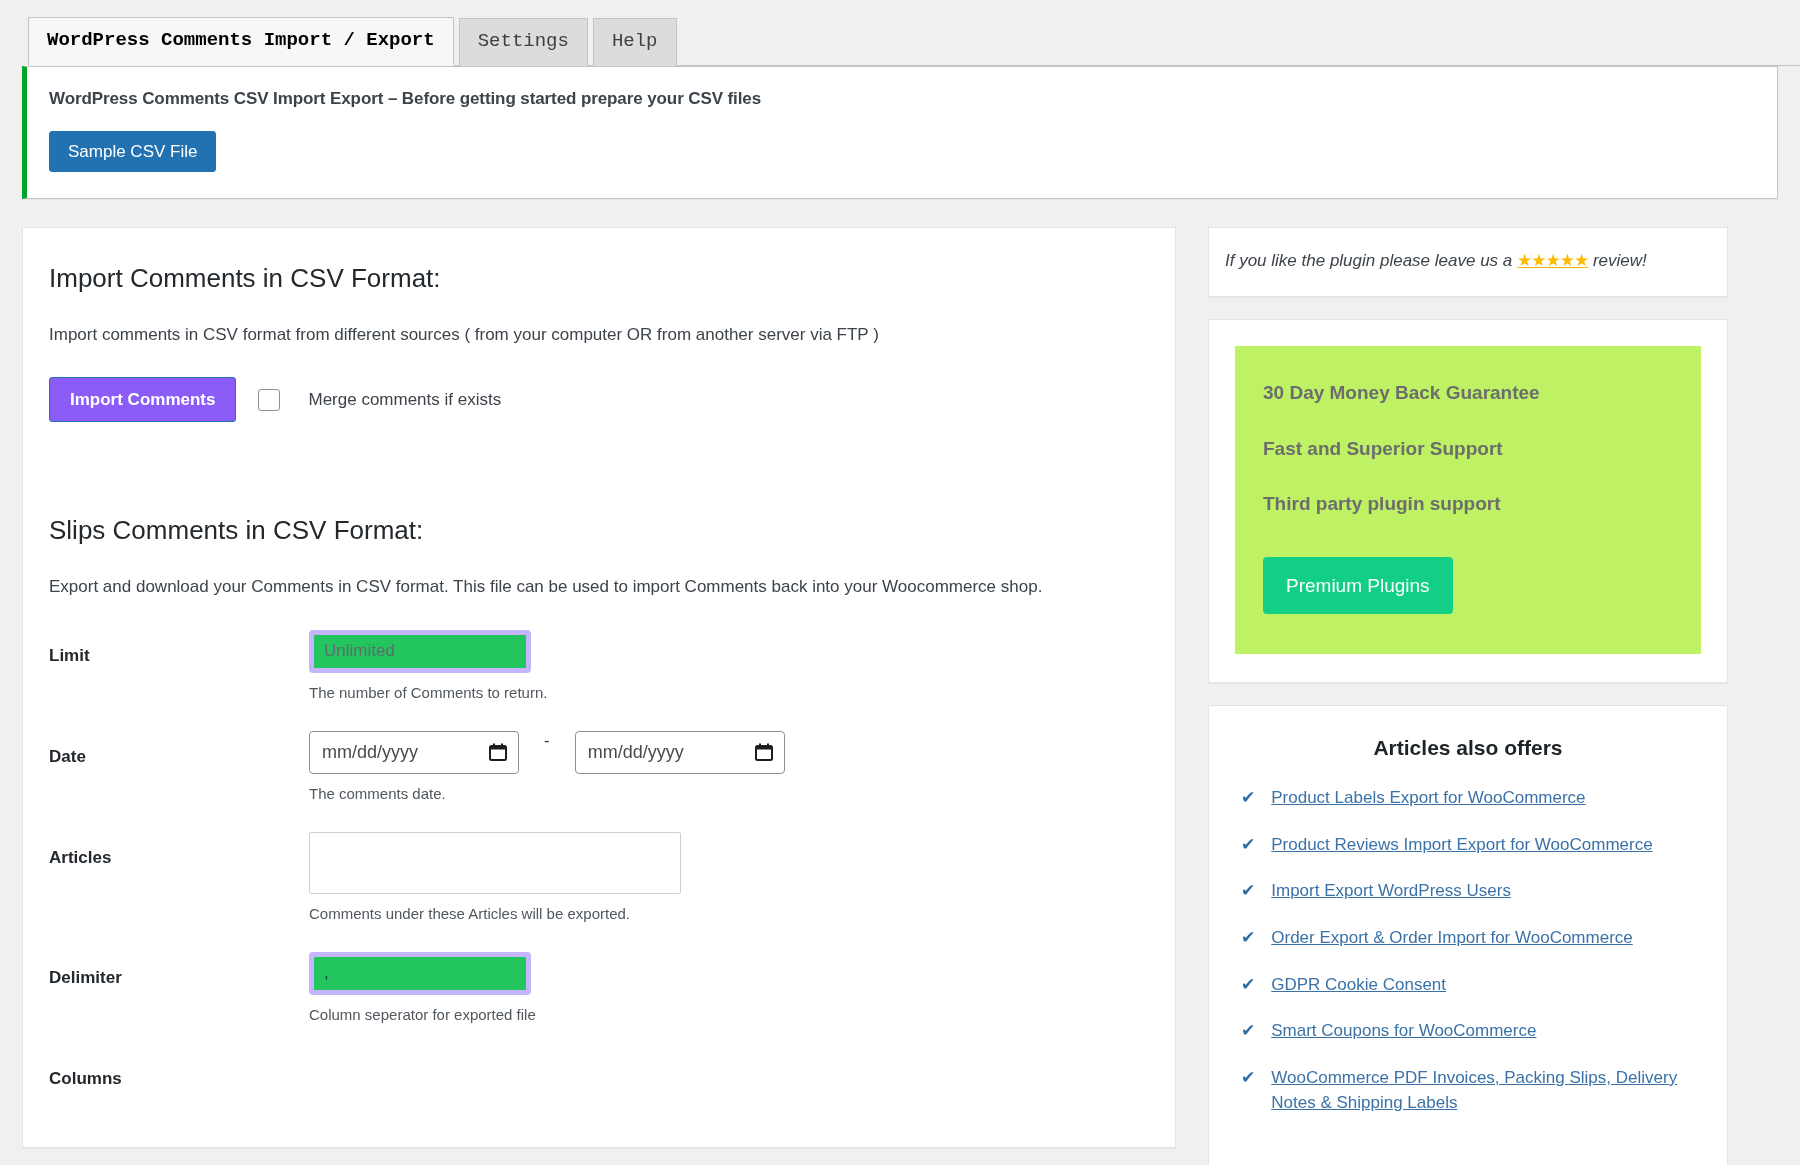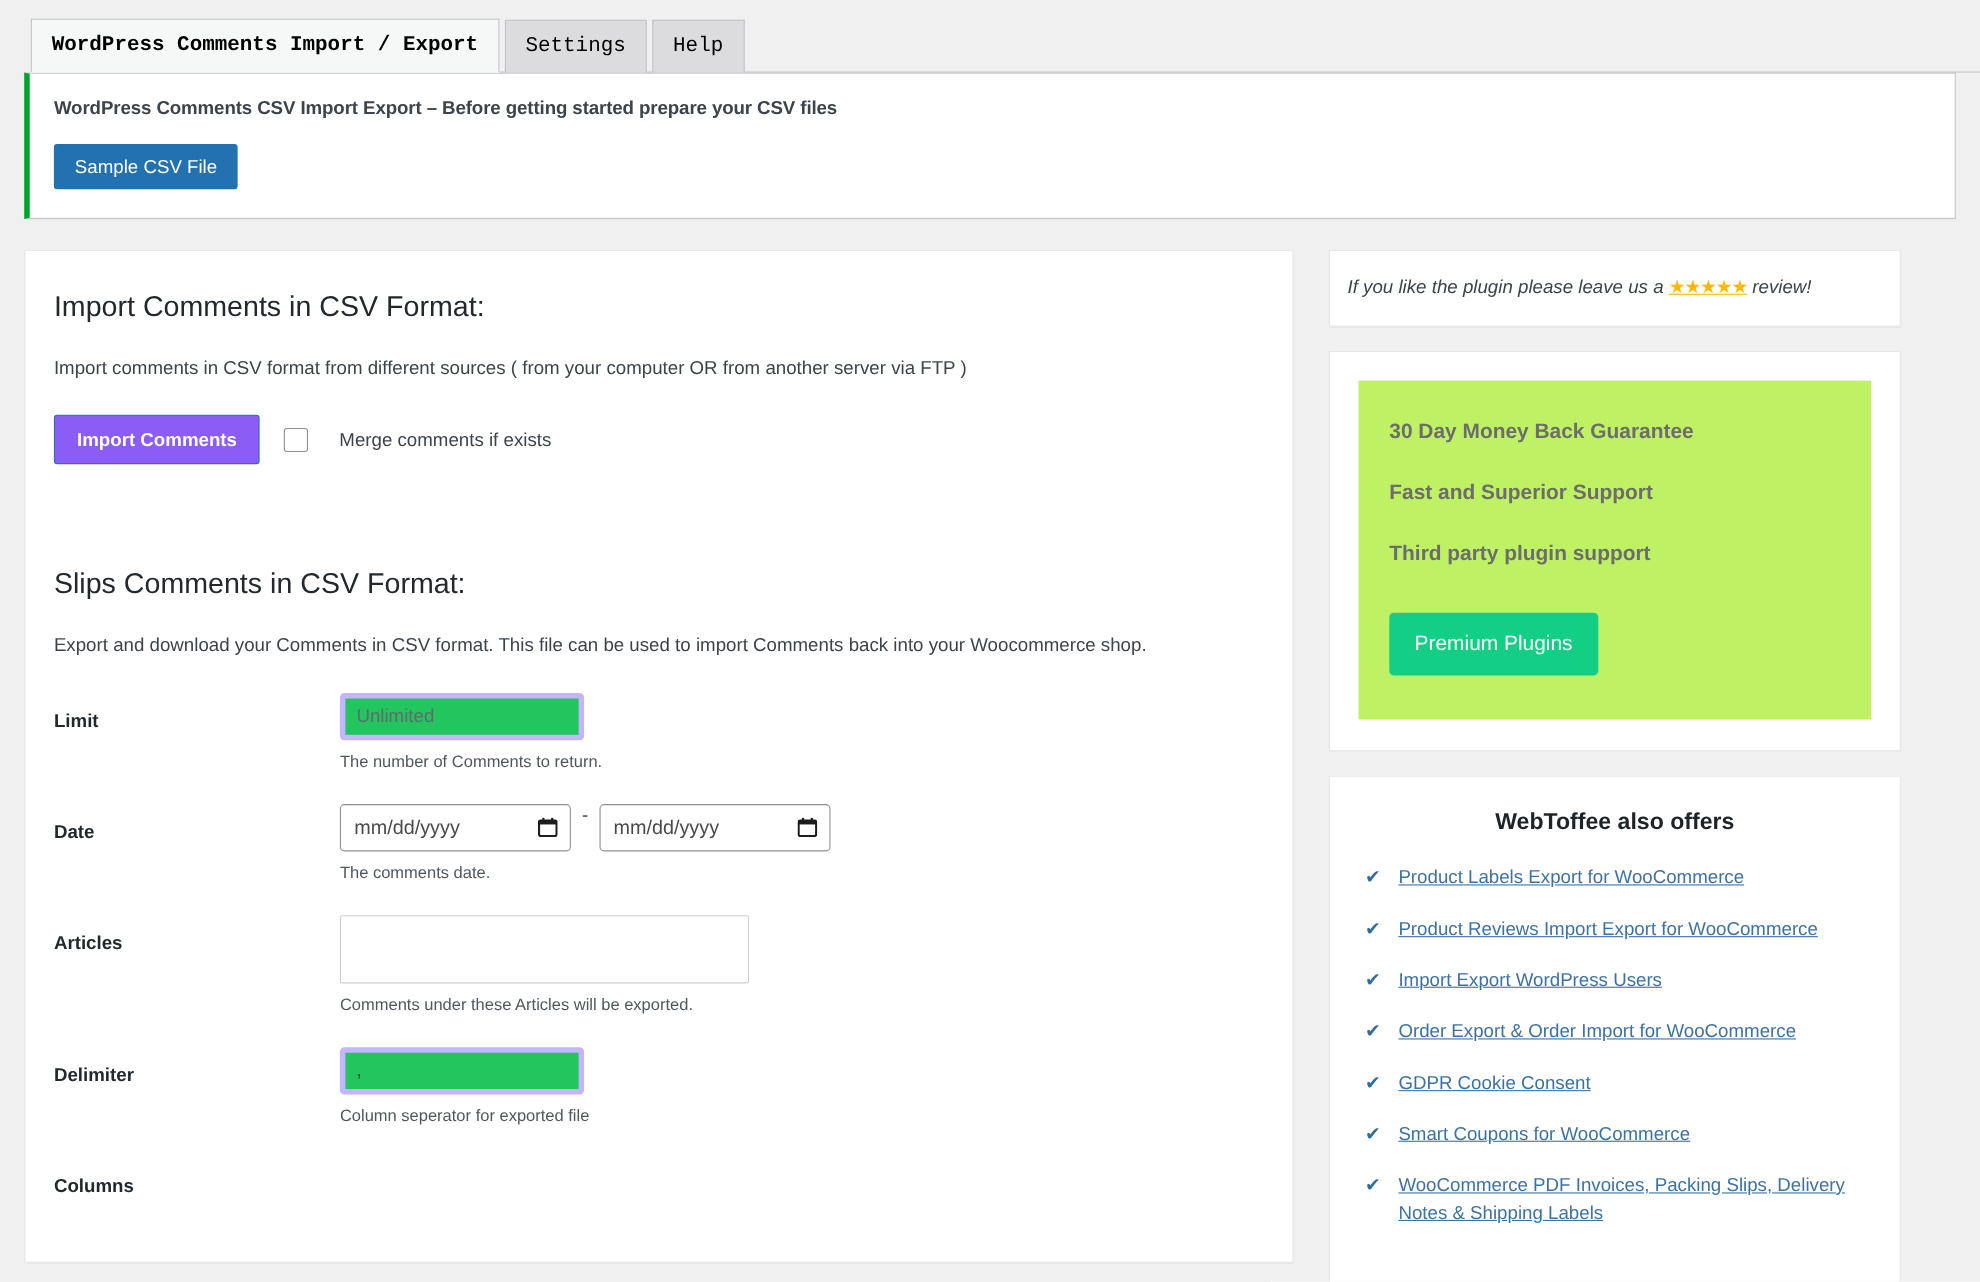--- a/index.html
+++ b/index.html
@@ -30,21 +30,21 @@
   .nav-tab {
     display: inline-block;
     border: 1px solid #c3c4c7;
     border-bottom: none;
     margin: 0 5px -1px 0;
     padding: 11px 18px 13px;
     font-size: 19px;
     line-height: 1.2;
     font-weight: 400;
     background: #dcdcde;
-    color: #000000;
+    color: #404040;
     cursor: pointer;
     white-space: nowrap;
   }
   .nav-tab.active {
     background: #f6f7f7;
     border-bottom: 1px solid #f6f7f7;
     color: #000;
     font-weight: bold;
   }
 
@@ -181,21 +181,21 @@
     font-size: 17px;
     font-family: inherit;
     color: #2c3338;
     background: #22c55e;
     outline: none;
   }
   input.txt::placeholder { color: #646970; opacity: 1; }
   .w-limit { width: 222px; }
   .w-delim { width: 222px; }
 
-  .date-row { display: flex; gap: 9px; }
+  .date-row { display: flex; gap: 24px; }
   .date-field {
     width: 210px;
     height: 43px;
     border: 1px solid #8c8f94;
     border-radius: 4px;
     background: #fff;
     display: flex;
     align-items: center;
     justify-content: space-between;
     padding: 0 11px 0 12px;
@@ -399,21 +399,21 @@
     <div class="card premium-card">
       <div class="premium-inner">
         <div class="premium-line">30 Day Money Back Guarantee</div>
         <div class="premium-line">Fast and Superior Support</div>
         <div class="premium-line">Third party plugin support</div>
         <button class="btn-premium">Premium Plugins</button>
       </div>
     </div>
 
     <div class="card offers-card">
-      <div class="offers-title">WebToffee also offers</div>
+      <div class="offers-title">Articles also offers</div>
 
       <div class="offer-item">
         <span class="offer-check">✔</span>
         <span class="offer-link">Product Labels Export for WooCommerce</span>
       </div>
       <div class="offer-item">
         <span class="offer-check">✔</span>
         <span class="offer-link">Product Reviews Import Export for WooCommerce</span>
       </div>
       <div class="offer-item">

